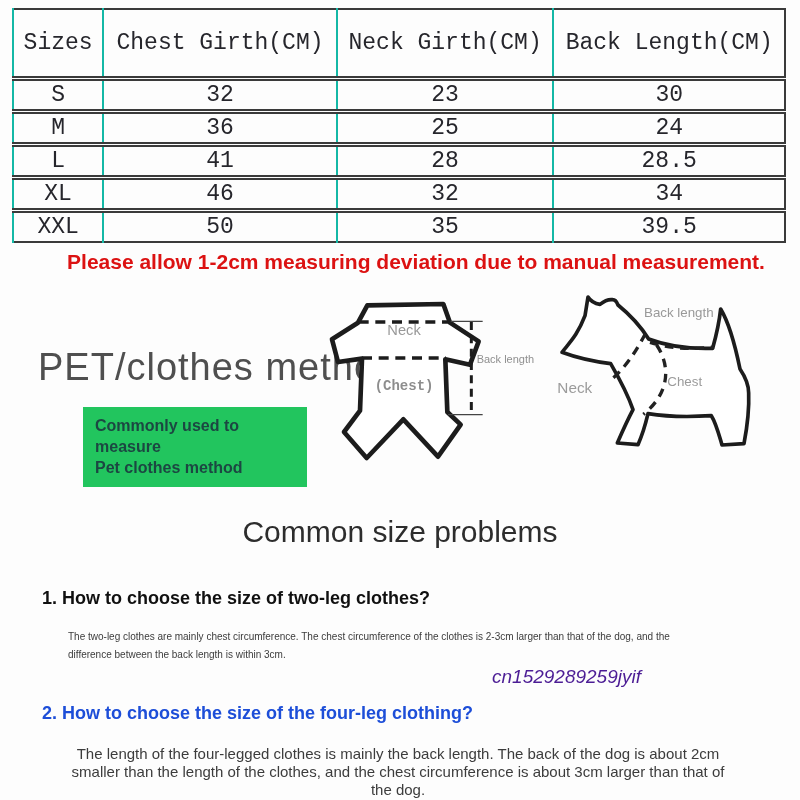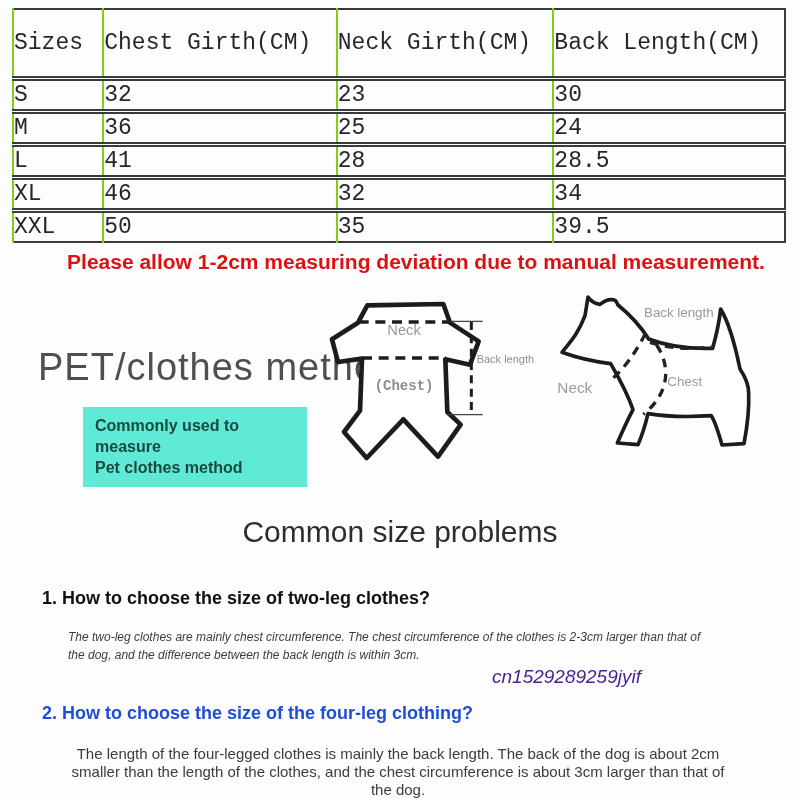--- a/index.html
+++ b/index.html
@@ -14,22 +14,22 @@
   
   .size-table-wrap{position:absolute;left:12px;top:8px;}
   table.size-table{
     border-collapse:collapse;
     table-layout:fixed;
     width:774px;
     font-family:"Liberation Mono","DejaVu Sans Mono",monospace;
     color:#26262c;
   }
   table.size-table th, table.size-table td{
-    border-left:2px solid #84cc16;
-    text-align:left;
+    border-left:2px solid #14b8a6;
+    text-align:center;
     vertical-align:middle;
     padding:0;
     white-space:nowrap;
     overflow:hidden;
   }
   table.size-table{border:2px solid #3a3a3a;}
   table.size-table thead th{
     height:66px;
     font-size:23px;
     font-weight:normal;
@@ -54,35 +54,35 @@
   
   .method-title{
     position:absolute;left:38px;top:346px;
     font-size:38px;color:#4f4f4f;
     letter-spacing:1px;
   }
   .highlight-box{
     position:absolute;left:83px;top:407px;
     width:200px;
     padding:8px 12px 9px 12px;
-    background:#5eead4;
+    background:#22c55e;
     color:#1c4742;
     font-size:16px;font-weight:bold;
     line-height:1.32;
   }
   .garment-svg{position:absolute;left:328px;top:288px;}
   .dog-svg{position:absolute;left:538px;top:283px;}
   
   .faq-title{
     position:absolute;left:0;top:515px;width:800px;
     text-align:center;
     font-size:30px;color:#2d2d2d;
   }
   .faq-q1{position:absolute;left:42px;top:588px;font-size:18px;font-weight:bold;color:#101010;}
-  .faq-a1{position:absolute;left:68px;top:628px;width:648px;font-size:12px;line-height:18px;color:#3c3c3c;font-style:italic;}
+  .faq-a1{position:absolute;left:68px;top:628px;width:648px;font-size:10px;line-height:18px;color:#3c3c3c;}
   .faq-q2{position:absolute;left:42px;top:703px;font-size:18px;font-weight:bold;color:#1d4ed8;}
   .faq-a2{position:absolute;left:68px;top:745px;width:660px;font-size:15px;line-height:18px;color:#3c3c3c;text-align:center;}
   .watermark{
     position:absolute;left:492px;top:666px;
     font-size:19px;color:#4c1d95;font-style:italic;
   }
 </style>
 </head>
 <body>
 

